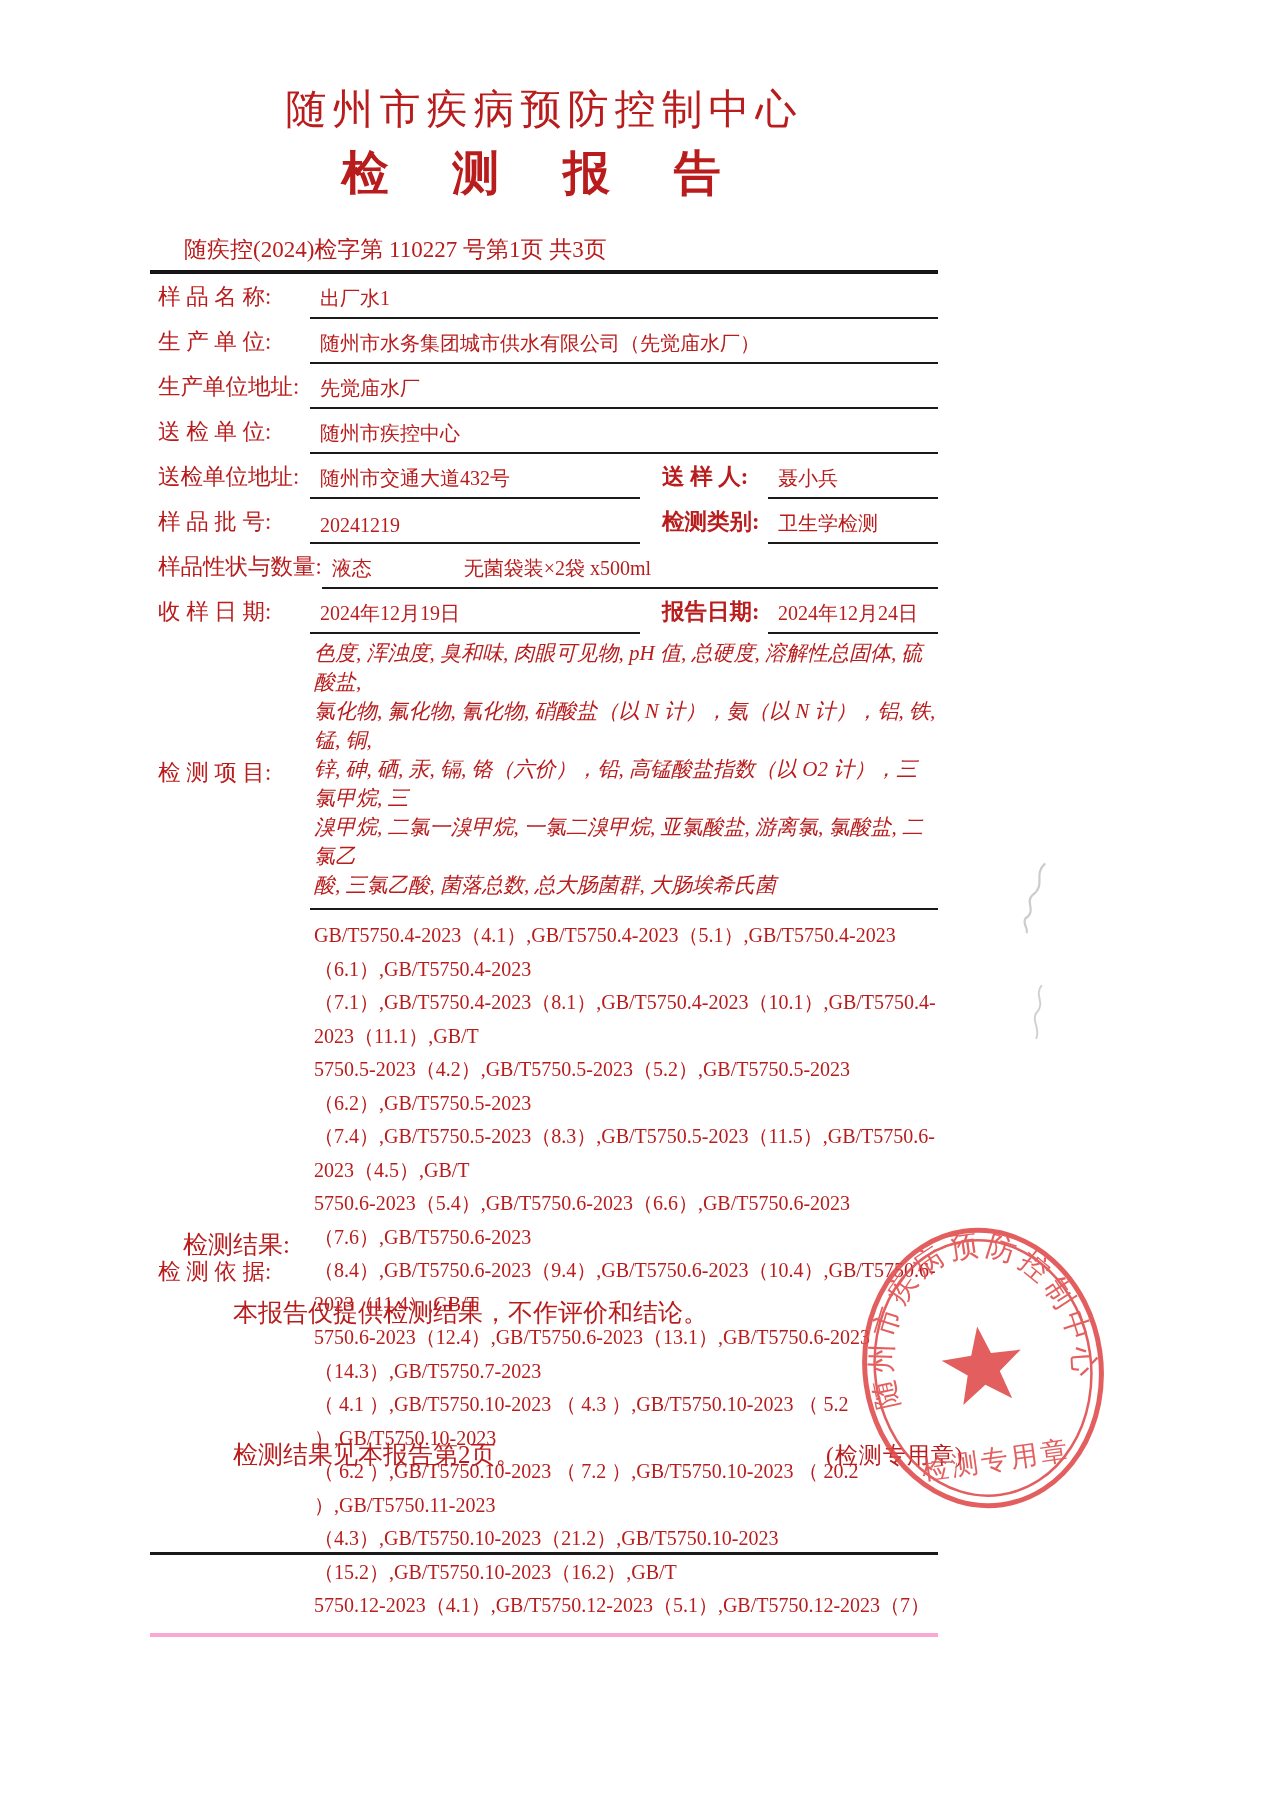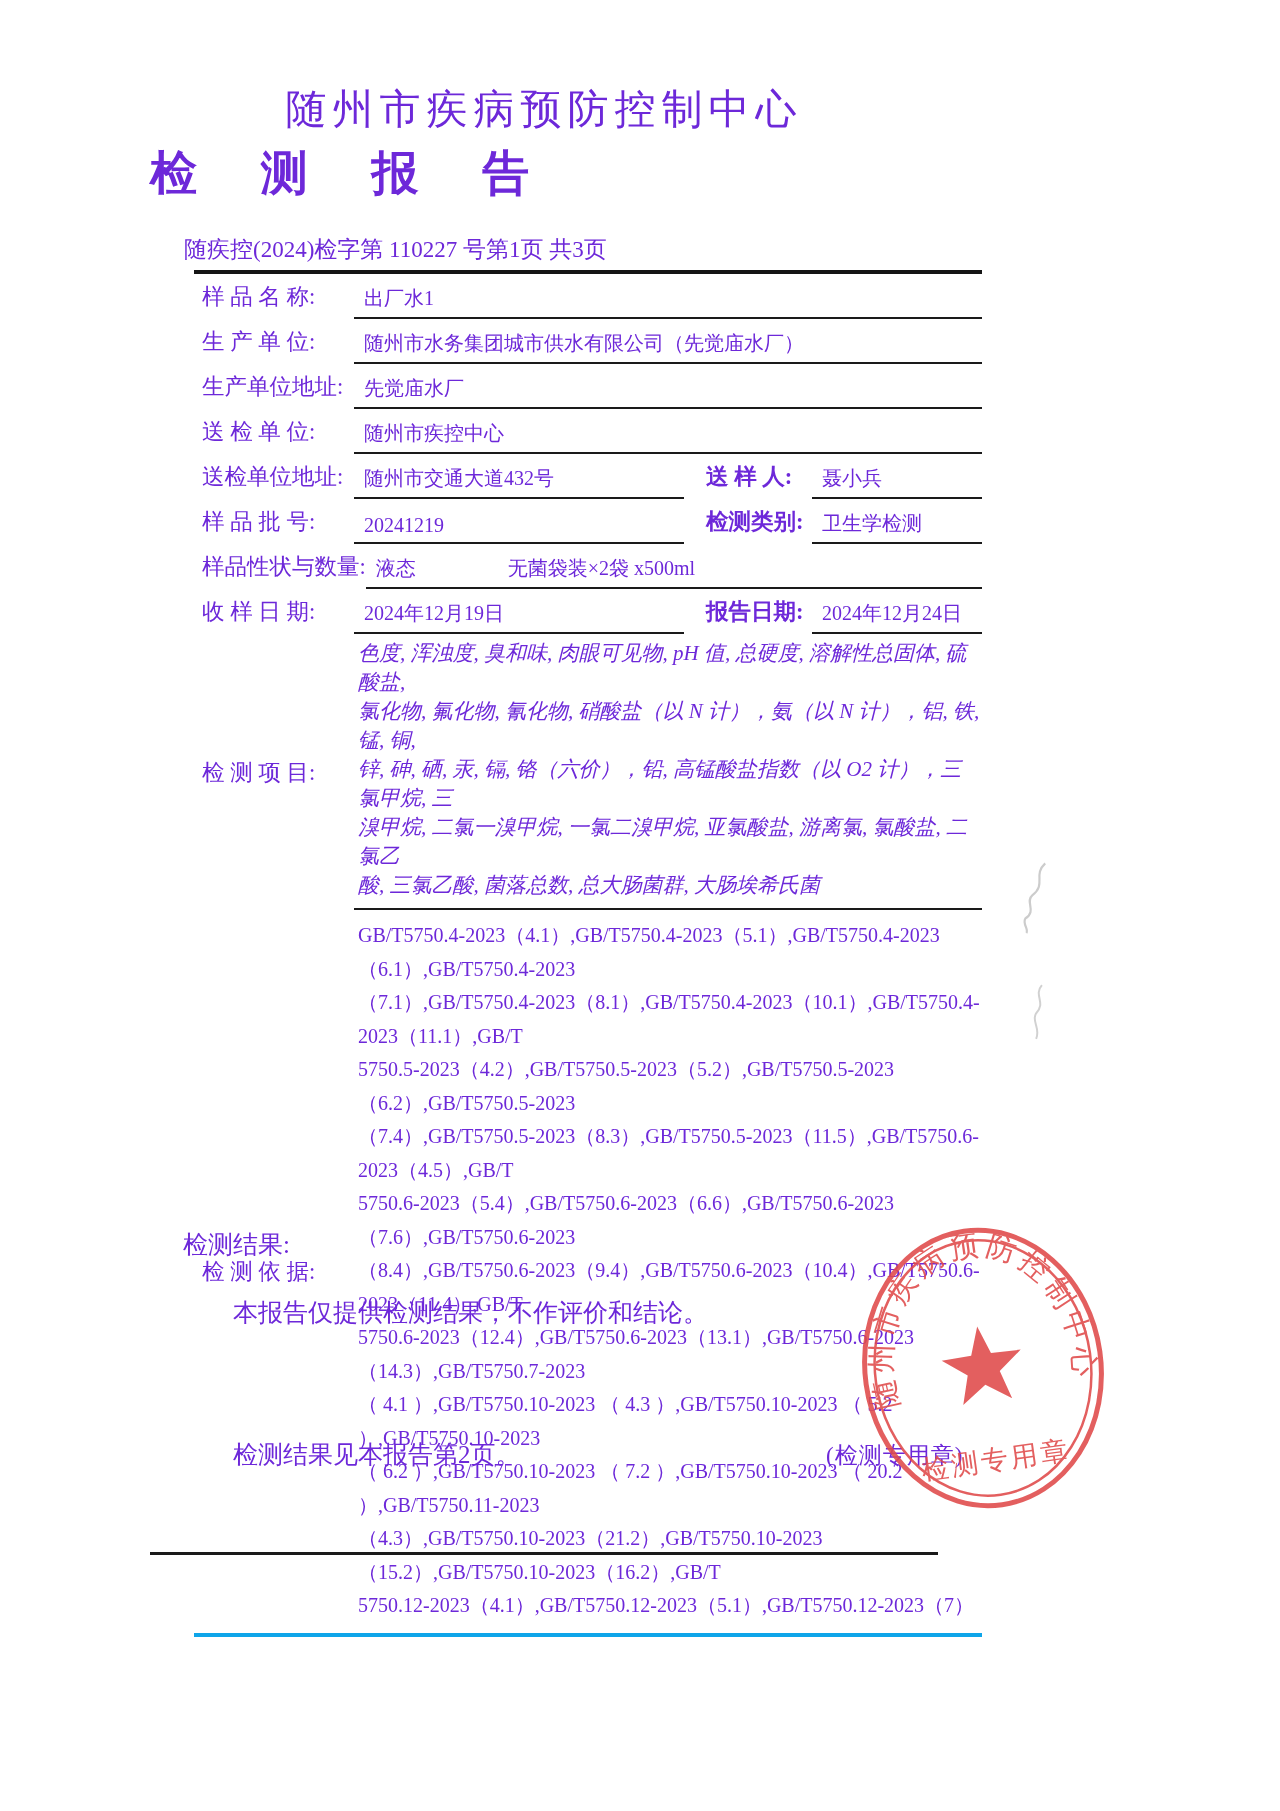--- a/index.html
+++ b/index.html
@@ -3,43 +3,42 @@
 <meta charset="utf-8">
 <style>
   * { margin:0; padding:0; box-sizing:border-box; }
   html,body { background:#e8e8e8; }
   .page {
     position:relative;
     width:1280px; height:1811px;
     margin:0 auto;
     background:#ffffff;
     font-family:"Liberation Serif","DejaVu Serif",serif;
-    color:#6d28d9;
+    color:#b91c1c;
     overflow:hidden;
   }
   .org-title {
     position:absolute; top:82px; left:150px; width:788px;
     text-align:center; font-size:41px; letter-spacing:6px; font-weight:500;
   }
   .report-title {
     position:absolute; top:142px; left:150px; width:788px;
-    font-size:47px; font-weight:bold; letter-spacing:26px;
+    text-align:center; font-size:47px; font-weight:bold; letter-spacing:26px;
   }
   .meta-row {
     position:absolute; top:234px; left:150px; width:788px;
     display:flex; align-items:flex-end;
     font-size:23px;
   }
   .meta-row .rno { padding-left:34px; }
   .meta-row .pno { font-weight:normal; }
   .info-table {
     position:absolute; top:270px; left:150px; width:788px;
     border-top:4px solid #151515;
-    border-bottom:4px solid #0ea5e9;
-    margin-left:44px;
+    border-bottom:4px solid #f9a8d4;
   }
   .row { display:flex; align-items:flex-end; }
   .lab {
     flex:0 0 160px; font-size:22.5px; padding:0 0 7px 8px;
     white-space:nowrap;
   }
   .val {
     flex:1 1 auto; border-bottom:2px solid #1a1a1a;
     font-size:20px; min-height:45px;
     display:flex; align-items:flex-end; padding:0 4px 5px 10px;

